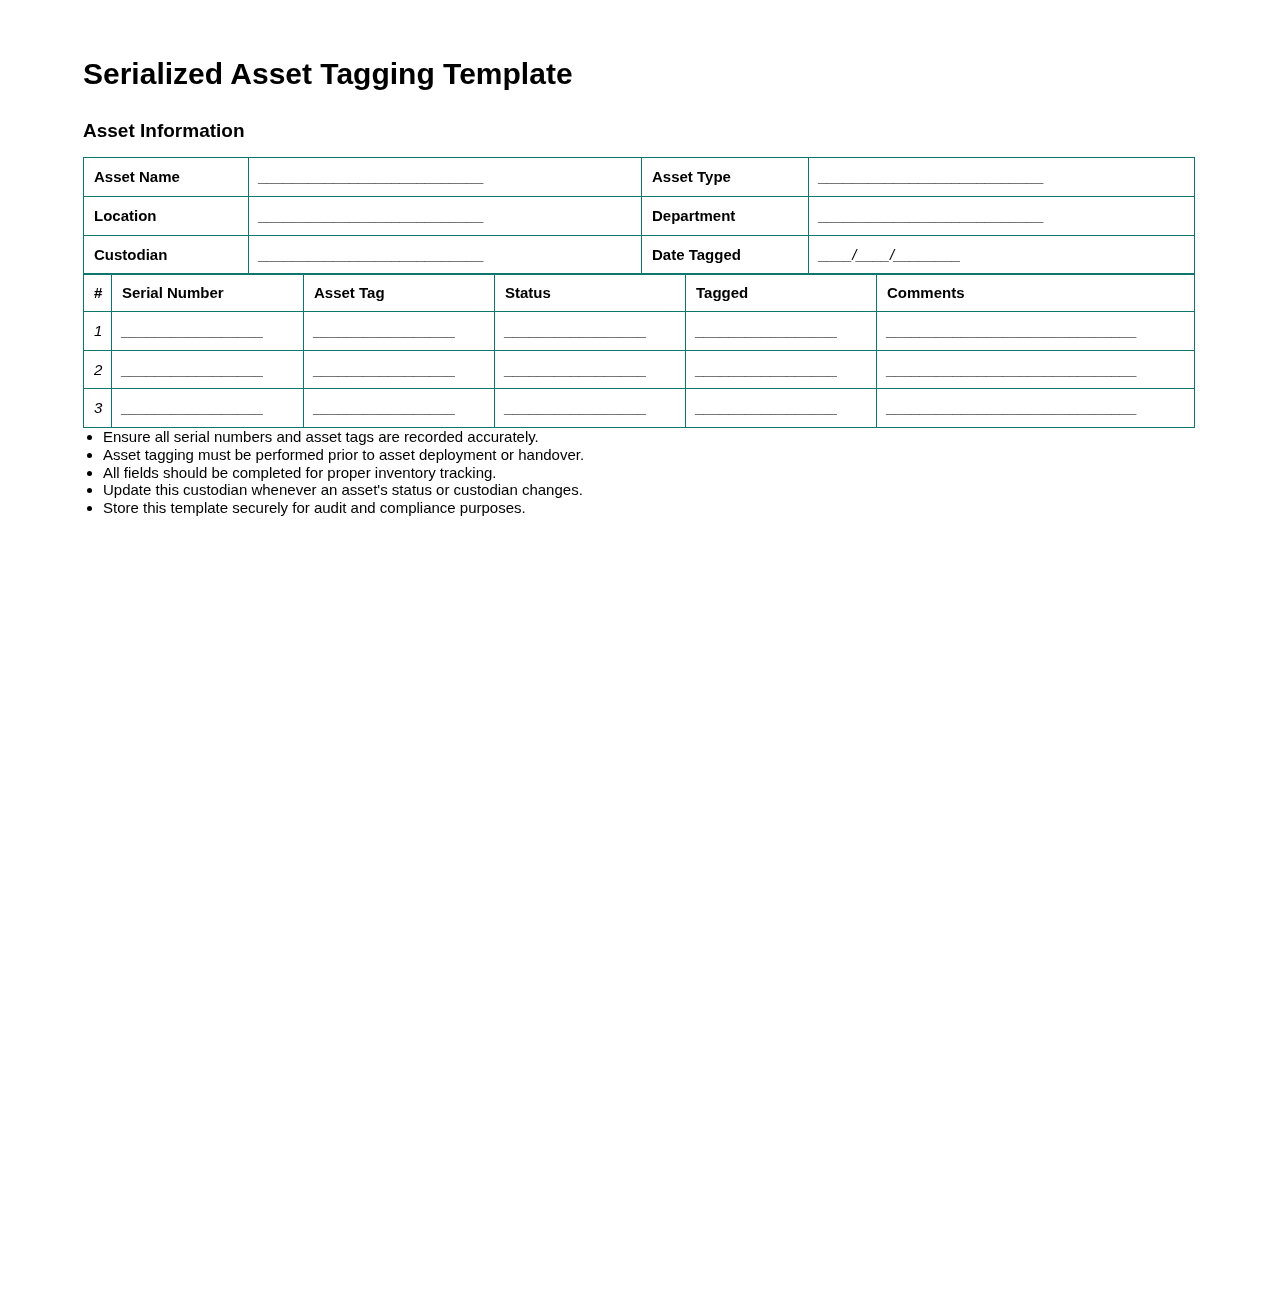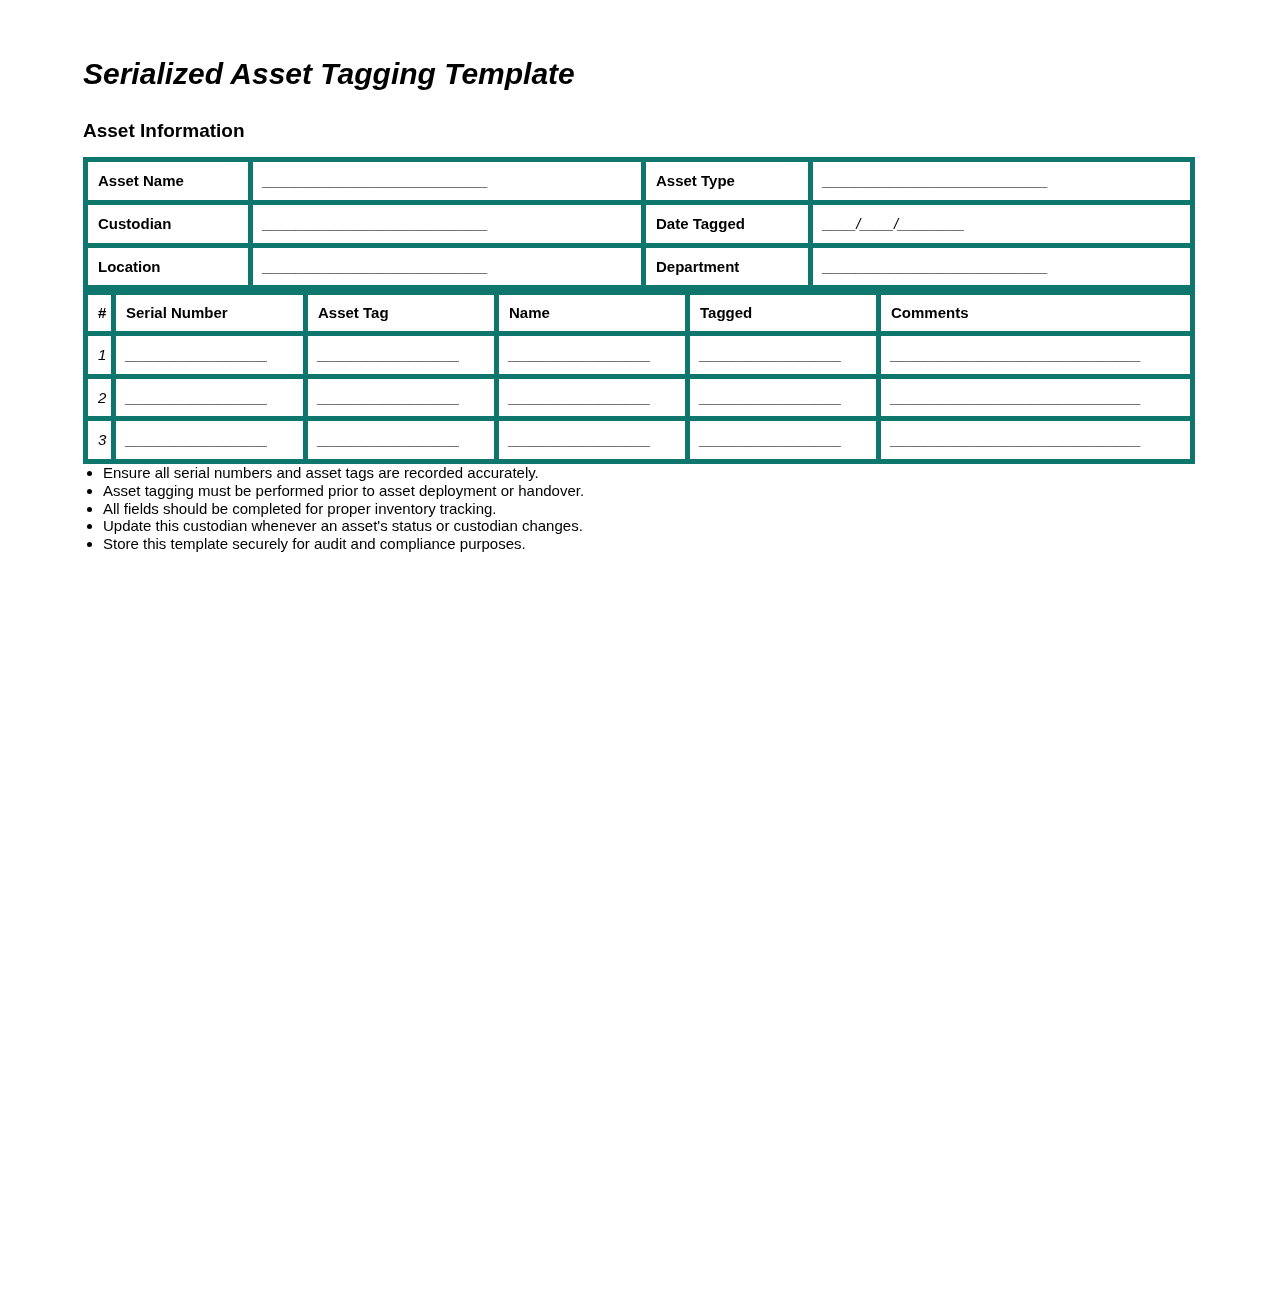--- a/index.html
+++ b/index.html
@@ -15,36 +15,35 @@
     width: 1278px;
     min-height: 1300px;
     padding: 57px 83px 40px 83px;
     background: #ffffff;
   }
   h1.doc-title {
     font-size: 30px;
     line-height: 1.15;
     margin: 0 0 8px 0;
     font-weight: bold;
-    font-style: italic;
   }
   h2.section-heading {
     font-size: 19px;
     line-height: 1.15;
     margin: 28px 0 16px 0;
     font-weight: bold;
   }
   h2.section-heading:first-of-type { margin-top: 28px; }
   table {
     width: 100%;
     border-collapse: collapse;
     table-layout: fixed;
   }
   td, th {
-    border: 5px solid #0f766e;
+    border: 1px solid #0f766e;
     padding: 10px 10px;
     vertical-align: middle;
     text-align: left;
     overflow: hidden;
     white-space: nowrap;
   }
   th { padding: 9px 10px; font-weight: bold; }
   td.label-cell { font-weight: bold; }
   td.line-cell, td.num-cell { font-weight: normal; font-style: italic; }
   ul.notes-list {
@@ -73,50 +72,50 @@
         <col>
     </colgroup>
     <tbody>
       <tr>
         <td class="label-cell">Asset Name</td>
         <td class="line-cell">___________________________</td>
         <td class="label-cell">Asset Type</td>
         <td class="line-cell">___________________________</td>
       </tr>
       <tr>
+        <td class="label-cell">Location</td>
+        <td class="line-cell">___________________________</td>
+        <td class="label-cell">Department</td>
+        <td class="line-cell">___________________________</td>
+      </tr>
+      <tr>
         <td class="label-cell">Custodian</td>
         <td class="line-cell">___________________________</td>
         <td class="label-cell">Date Tagged</td>
         <td class="line-cell">____/____/________</td>
-      </tr>
-      <tr>
-        <td class="label-cell">Location</td>
-        <td class="line-cell">___________________________</td>
-        <td class="label-cell">Department</td>
-        <td class="line-cell">___________________________</td>
       </tr>
     </tbody>
   </table>
 
 
   <table>
     <colgroup>
       <col style="width:28px">
         <col style="width:192px">
         <col style="width:191px">
         <col style="width:191px">
         <col style="width:191px">
         <col>
     </colgroup>
     <thead>
       <tr>
         <th>#</th>
         <th>Serial Number</th>
         <th>Asset Tag</th>
-        <th>Name</th>
+        <th>Status</th>
         <th>Tagged</th>
         <th>Comments</th>
       </tr>
     </thead>
     <tbody>
       <tr>
         <td class="num-cell">1</td>
         <td class="line-cell">_________________</td>
         <td class="line-cell">_________________</td>
         <td class="line-cell">_________________</td>

